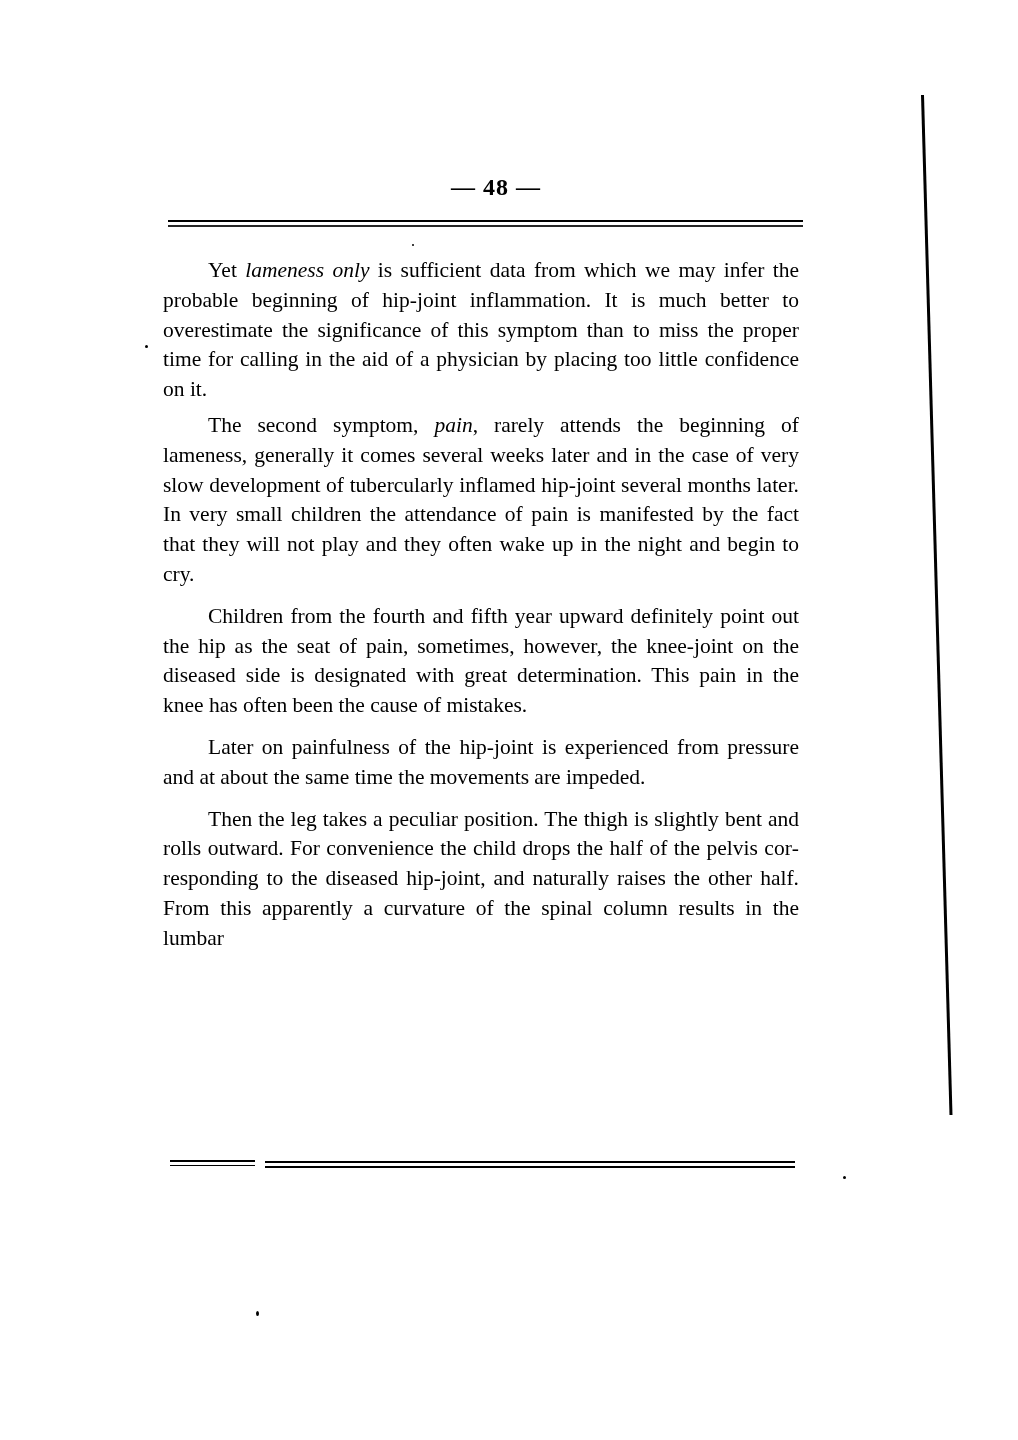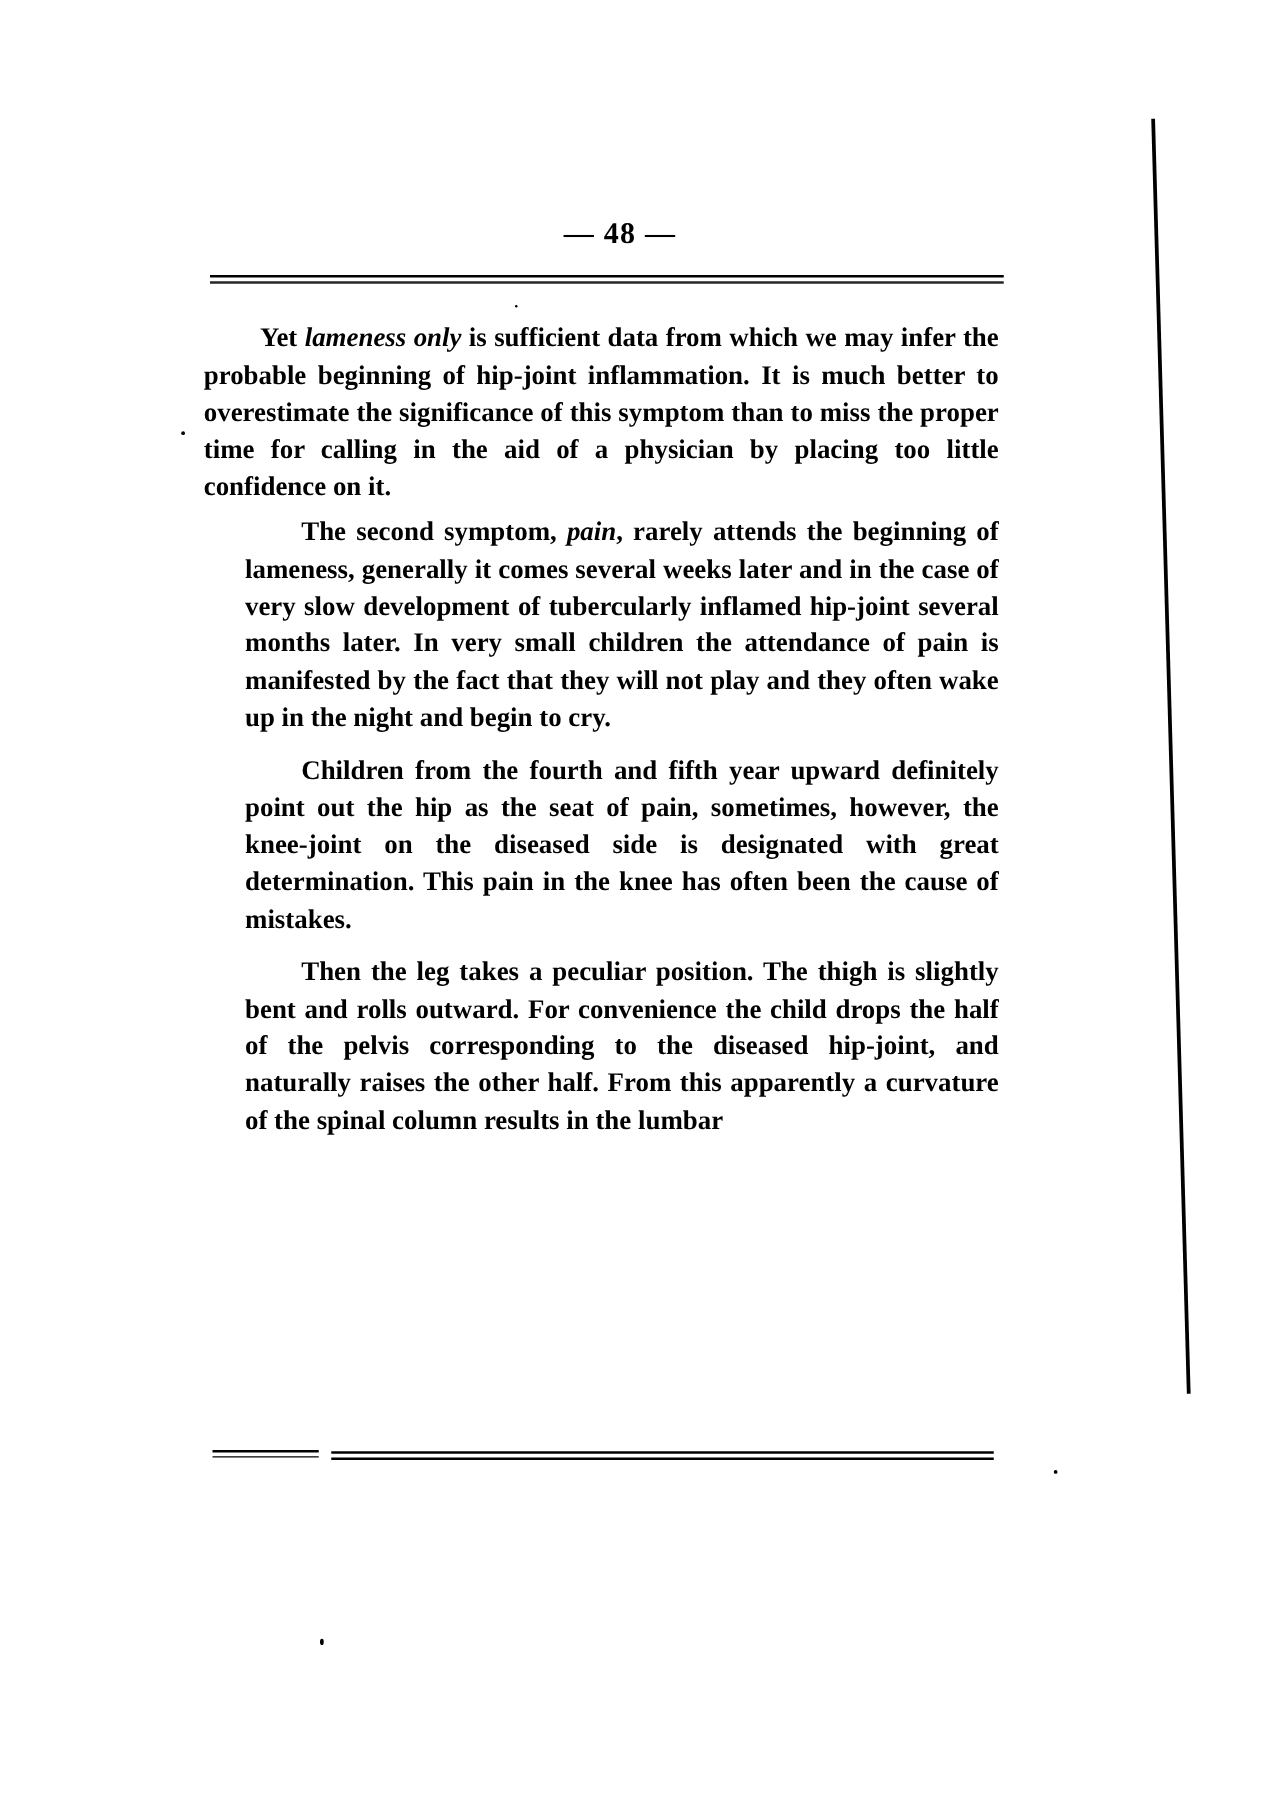--- a/index.html
+++ b/index.html
@@ -2,23 +2,23 @@
 <html><head>
   <meta charset="utf-8">
   <style>
     html, body { margin: 0; padding: 0; background: #ffffff; }
     body { width: 1018px; height: 1440px; position: relative; overflow: hidden; font-family: "Liberation Serif", "DejaVu Serif", serif; color: #000; }
     .page-number { position: absolute; top: 174px; left: 0; width: 1018px; text-align: center; font-size: 24px; font-weight: bold; letter-spacing: 1px; padding-left: 12px; }
     .page-number span { display: inline-block; margin-left: -50px; }
     .rule-top { position: absolute; left: 168px; top: 220px; width: 635px; }
     .rule-top .l1 { height: 2px; background: #000; }
     .rule-top .l2 { height: 2px; background: #000; margin-top: 3px; opacity: .85; }
-    .body-text { position: absolute; left: 163px; top: 256px; width: 636px; font-size: 21.5px; line-height: 29.8px; text-align: justify; font-weight: bold; }
+    .body-text { position: absolute; left: 163px; top: 256px; width: 636px; font-size: 21.5px; line-height: 29.8px; text-align: justify; }
     .body-text p { margin: 0; text-indent: 45px; }
-    .body-text p + p { margin-top: 6px; margin-left: 33px; }
+    .body-text p + p { margin-top: 6px; }
     .body-text p.gap { margin-top: 12px; }
     .body-text em { font-style: italic; }
     .rule-bottom { position: absolute; top: 1158px; left: 170px; width: 625px; height: 12px; }
     .rule-bottom .seg-a { position: absolute; left: 0; top: 2px; width: 85px; height: 2px; background: #000; }
     .rule-bottom .seg-a2 { position: absolute; left: 0; top: 7px; width: 85px; height: 1px; background: #000; }
     .rule-bottom .seg-b { position: absolute; left: 95px; top: 3px; width: 530px; height: 2px; background: #000; }
     .rule-bottom .seg-b2 { position: absolute; left: 95px; top: 8px; width: 530px; height: 2px; background: #000; }
     .margin-line { position: absolute; left: 921px; top: 95px; width: 3px; height: 1020px; background: #000; transform: skewX(1.6deg); transform-origin: top left; }
     .speck { position: absolute; width: 3px; height: 3px; background: #000; border-radius: 50%; }
   </style>
@@ -36,20 +36,23 @@
   <p>
     <span>Yet </span><em>lameness only</em><span> is sufficient data from which we may infer the probable beginning of hip-joint in­flammation. It is much better to overestimate the significance of this symptom than to miss the proper time for calling in the aid of a physician by placing too little confidence on it.</span>
   </p>
   <p>
     <span>The second symptom, </span><em>pain</em><span>, rarely attends the beginning of lameness, generally it comes several weeks later and in the case of very slow develop­ment of tubercularly inflamed hip-joint several months later. In very small children the attendance of pain is manifested by the fact that they will not play and they often wake up in the night and begin to cry.</span>
   </p>
   <p class="gap">
     <span>Children from the fourth and fifth year upward definitely point out the hip as the seat of pain, some­times, however, the knee-joint on the diseased side is designated with great determination. This pain in the knee has often been the cause of mistakes.</span>
   </p>
   <p class="gap">
+    <span>Later on painfulness of the hip-joint is experien­ced from pressure and at about the same time the movements are impeded.</span>
+  </p>
+  <p class="gap">
     <span>Then the leg takes a peculiar position. The thigh is slightly bent and rolls outward. For con­venience the child drops the half of the pelvis cor­responding to the diseased hip-joint, and naturally raises the other half. From this apparently a cur­vature of the spinal column results in the lumbar</span>
   </p>
 </div>
 
 <div class="rule-bottom">
   <div class="seg-a"></div>
   <div class="seg-a2"></div>
   <div class="seg-b"></div>
   <div class="seg-b2"></div>
 </div>

